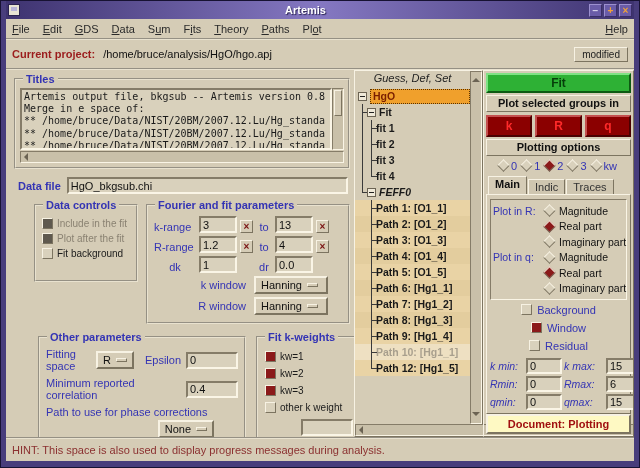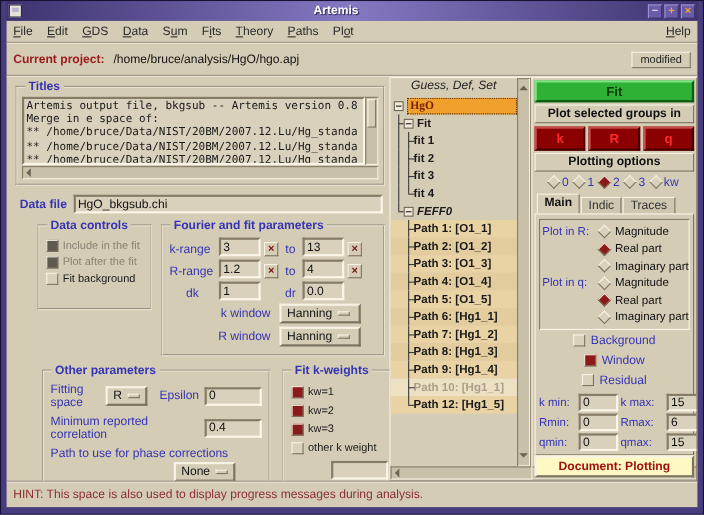--- a/index.html
+++ b/index.html
@@ -126,21 +126,21 @@
   .trow { height:16px; display:flex; align-items:center; padding-left:3px; position:relative; }
   .tc { width:9px; height:16px; flex:0 0 9px; position:relative; }
   .tc.pass::before, .tc.tee::before { content:''; position:absolute; left:4px; top:0; bottom:0; width:1px; background:#3a3a3a; }
   .tc.ell::before { content:''; position:absolute; left:4px; top:0; height:8px; width:1px; background:#3a3a3a; }
   .tc.tee::after, .tc.ell::after { content:''; position:absolute; left:4px; top:8px; width:6px; height:1px; background:#3a3a3a; }
   .exp { width:9px; height:9px; flex:0 0 9px; background:#efe9d8; border:1px solid #6b6353;
          position:relative; margin-right:3px; }
   .exp::after { content:''; position:absolute; left:1px; right:1px; top:3px; height:1px; background:#222; }
   .tlabel { font-weight:bold; font-size:10.5px; white-space:nowrap; }
   .sel { flex:1; background:#f0a02c; border:1px dotted #5a3200; color:#7a1f00;
-         font-weight:bold; padding:0 2px; height:15px; line-height:13px;font-family:Liberation Serif, serif; }
+         font-weight:bold; padding:0 2px; height:15px; line-height:13px; }
   .feff { font-style:italic; }
   .prow { background:#e9d3a5; }
   .prow:nth-child(2n) { background:#e3cd9e; }
   .prow.dis { background:#eee0c2; }
   .prow.dis .tlabel { color:#a89f8d; }
   .tree-sbv { border-left:1px solid #857c68; }
   .tree-sbv .sp { flex:1; }
   .sbh-row { display:flex; flex:0 0 auto; }
 
   
@@ -165,21 +165,21 @@
   .tabbox { border:1px solid; border-color:#f7f2e3 #7c7460 #7c7460 #f7f2e3; padding:4px 3px 3px 3px;
             flex:0 0 auto; }
   .radiobox { border:1px solid; border-color:#857c68 #faf5e6 #faf5e6 #857c68; padding:3px 2px; }
   .rrow { display:flex; align-items:center; height:15.5px; }
   .rrow .glab { width:50px; flex:0 0 50px; color:#3434b4; font-size:10.5px; }
   .rrow .olab { font-size:10.5px; color:#111; margin-left:3px; white-space:nowrap; }
   .chk { display:flex; align-items:center; justify-content:center; gap:5px; height:17px; margin-top:1px; }
   .chk .lab { color:#3434b4; }
   .rangegrid { display:grid; grid-template-columns:34px 36px 40px 36px; gap:2px 2px;
                align-items:center; margin-top:4px; }
-  .rangegrid .rl { color:#3434b4; text-align:left; font-size:10.5px; }
+  .rangegrid .rl { color:#3434b4; text-align:left; font-size:10.5px;font-style:italic; }
   .rangegrid .en { height:16px; }
   .docplot { margin-top:auto; width:100%; }
 
   
   .hint { height:24px; border-top:2px groove #e9e2cf; display:flex; align-items:center;
           padding:0 6px; color:#8b3030; font-size:11px; flex:0 0 auto; }
 </style>
 </head>
 <body>
 

